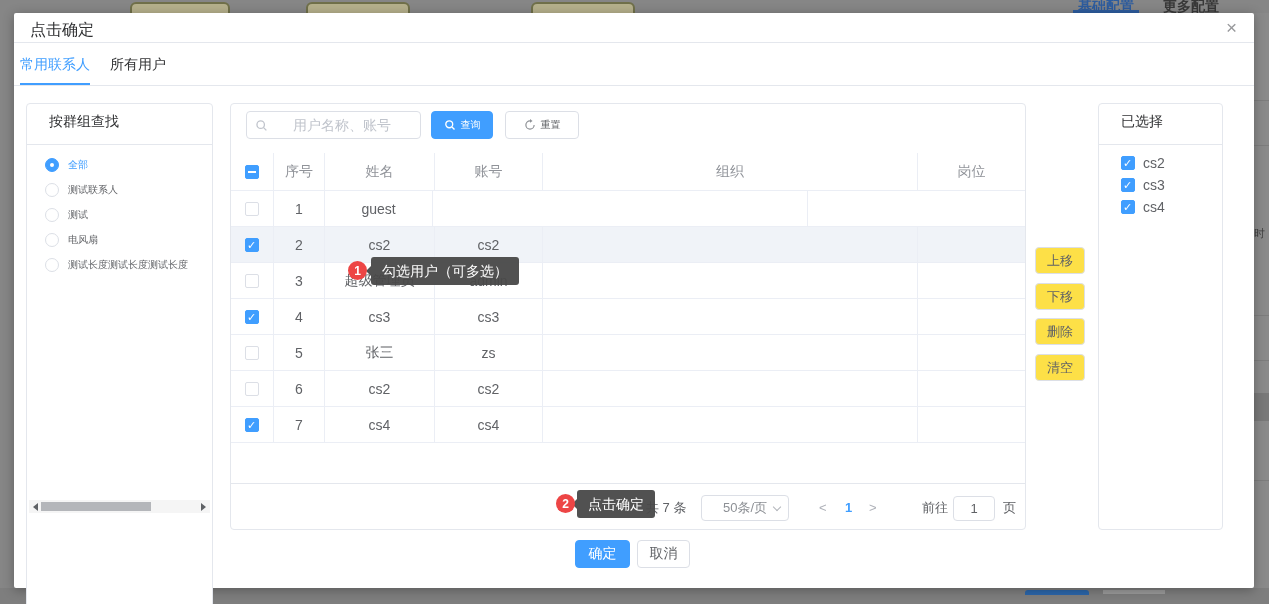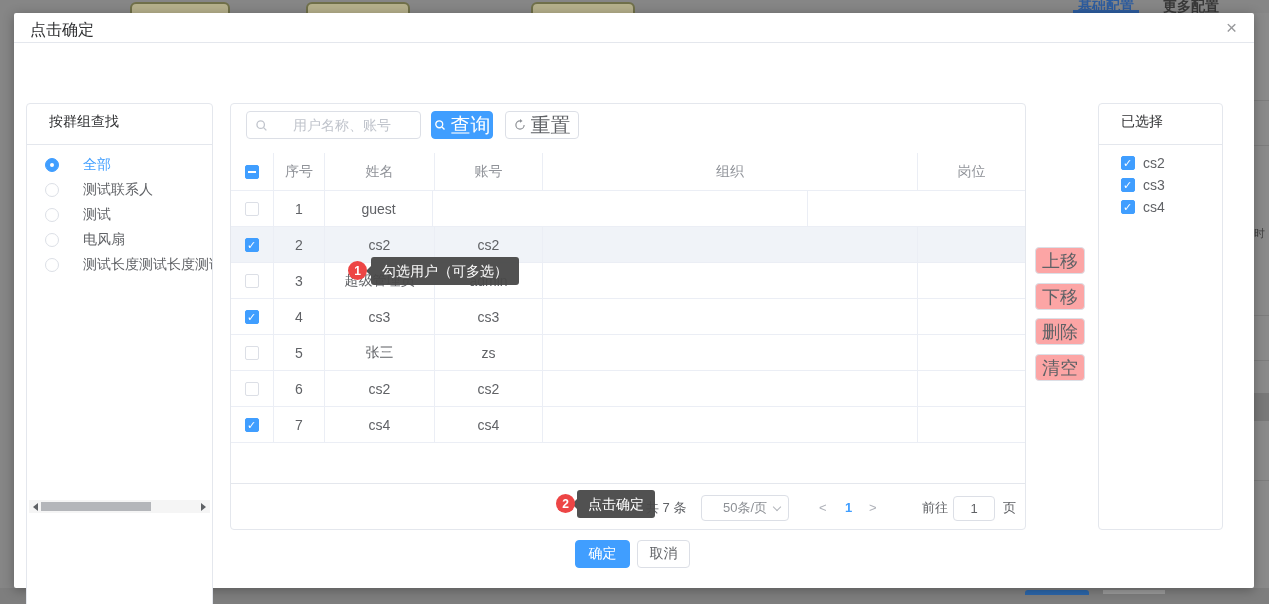--- a/index.html
+++ b/index.html
@@ -40,34 +40,34 @@
   .panel { position:absolute; border:1px solid #e4e7ed; border-radius:4px; background:#fff; }
   .panel-title { position:absolute; left:22px; top:9px; font-size:14px; color:#303133; }
   .panel-divider { position:absolute; left:0; top:40px; width:100%; height:1px; background:#e4e7ed; }
 
   
   .left-panel { left:12px; top:90px; width:187px; height:550px; overflow:hidden; }
   .radio-row { position:absolute; left:18px; height:25px; display:flex; align-items:center; white-space:nowrap; cursor:pointer; }
   .radio { width:14px; height:14px; border:1px solid #dcdfe6; border-radius:50%; background:#fff; flex:0 0 auto; }
   .radio.sel { background:#409eff; border-color:#409eff; position:relative; }
   .radio.sel::after { content:""; position:absolute; left:4px; top:4px; width:4px; height:4px; border-radius:50%; background:#fff; }
-  .radio-label { margin-left:24px; font-size:14px; color:#606266; }
+  .radio-label { margin-left:9px; font-size:10px; color:#606266; }
   .radio-row.sel .radio-label { color:#409eff; }
   .hscroll { position:absolute; left:2px; top:396px; width:181px; height:13px; background:#f5f5f5; }
   .hs-arrow { position:absolute; top:3px; width:0; height:0; border-top:4px solid transparent; border-bottom:4px solid transparent; }
   .hs-arrow.l { left:4px; border-right:5px solid #5f6266; }
   .hs-arrow.r { right:4px; border-left:5px solid #5f6266; }
   .hs-thumb { position:absolute; left:12px; top:2px; width:110px; height:9px; background:#b4b6ba; }
 
   
   .main-panel { left:216px; top:90px; width:796px; height:427px; overflow:hidden; }
   .search-input { position:absolute; left:15px; top:7px; width:175px; height:28px; border:1px solid #dcdfe6; border-radius:4px; font-size:14px; color:#606266; padding:0 8px 0 46px; outline:none; }
   .search-input::placeholder { color:#c0c4cc; }
   .si-icon { position:absolute; left:24px; top:15px; pointer-events:none; }
-  .btn { position:absolute; top:7px; height:28px; border-radius:4px; font-size:20px; display:flex; align-items:center; justify-content:center; gap:5px; cursor:pointer; border:1px solid #dcdfe6; background:#fff; color:#606266; }
+  .btn { position:absolute; top:7px; height:28px; border-radius:4px; font-size:10px; display:flex; align-items:center; justify-content:center; gap:5px; cursor:pointer; border:1px solid #dcdfe6; background:#fff; color:#606266; }
   .btn.primary { background:#409eff; border-color:#409eff; color:#fff; }
   .btn.query { left:200px; width:62px; }
   .btn.reset { left:274px; width:74px;font-family:Liberation Serif, serif; }
 
   .table { position:absolute; left:0; top:49px; width:100%; }
   .thead, .trow { display:flex; border-bottom:1px solid #ebeef5; }
   .thead { height:38px; }
   .trow { height:36px; }
   .trow.hl { background:#f0f3f8; }
   .c { display:flex; align-items:center; justify-content:center; border-right:1px solid #ebeef5; font-size:14px; color:#606266; overflow:hidden; }
@@ -86,21 +86,21 @@
   .pg-select { left:470px; top:11px !important; width:88px; height:26px !important; line-height:24px !important; border:1px solid #dcdfe6; border-radius:4px; text-align:center; color:#8d9095; cursor:pointer; }
   .pg-caret { position:absolute; right:8px; top:8px; width:6px; height:6px; border-right:1px solid #b2b5bb; border-bottom:1px solid #b2b5bb; transform:rotate(45deg); }
   .pg-prev { left:588px; color:#aeb1b8; cursor:pointer; }
   .pg-cur { left:614px; color:#409eff; font-weight:bold; cursor:pointer; }
   .pg-next { left:638px; color:#aeb1b8; cursor:pointer; }
   .pg-goto { left:691px; }
   .pg-input { left:722px; top:12px !important; width:42px; height:25px !important; border:1px solid #dcdfe6; border-radius:4px; text-align:center; font-size:13px; color:#606266; outline:none; position:absolute; }
   .pg-page { left:772px; }
 
   
-  .act-btn { position:absolute; left:1021px; width:50px; height:27px; background:#fca5a5; border:1px solid #dcdfe6; border-radius:4px; font-size:18px; color:#606266; display:flex; align-items:center; justify-content:center; cursor:pointer; }
+  .act-btn { position:absolute; left:1021px; width:50px; height:27px; background:#fde047; border:1px solid #dcdfe6; border-radius:4px; font-size:13px; color:#606266; display:flex; align-items:center; justify-content:center; cursor:pointer; }
 
   
   .right-panel { left:1084px; top:90px; width:125px; height:427px; overflow:hidden; }
   .sel-item { position:absolute; left:22px; height:22px; display:flex; align-items:center; cursor:pointer; }
   .sel-item .lbl { margin-left:8px; font-size:14px; color:#606266; }
 
   
   .f-btn { position:absolute; top:527px; height:28px; border-radius:4px; font-size:14px; display:flex; align-items:center; justify-content:center; cursor:pointer; }
   .f-confirm { left:561px; width:55px; background:#409eff; border:1px solid #409eff; color:#fff; }
   .f-cancel { left:623px; width:53px; background:#fff; border:1px solid #dcdfe6; color:#606266; }
@@ -139,20 +139,25 @@
     <div class="gray-sliver"></div>
     <div class="vline"></div>
   </div>
 
   <div class="modal">
     <div class="m-header">
       <span class="m-title">点击确定</span>
       <span class="m-close">×</span>
     </div>
 
+    <div class="m-tabs">
+      <div class="tab t1 active">常用联系人</div>
+      <div class="tab t2">所有用户</div>
+      <div class="tab-underline"></div>
+    </div>
 
     <div class="panel left-panel">
       <div class="panel-title">按群组查找</div>
       <div class="panel-divider"></div>
       <div class="radio-row sel" style="top:48px">
         <span class="radio sel"></span>
         <span class="radio-label">全部</span>
       </div>
       <div class="radio-row" style="top:73px">
         <span class="radio"></span>

